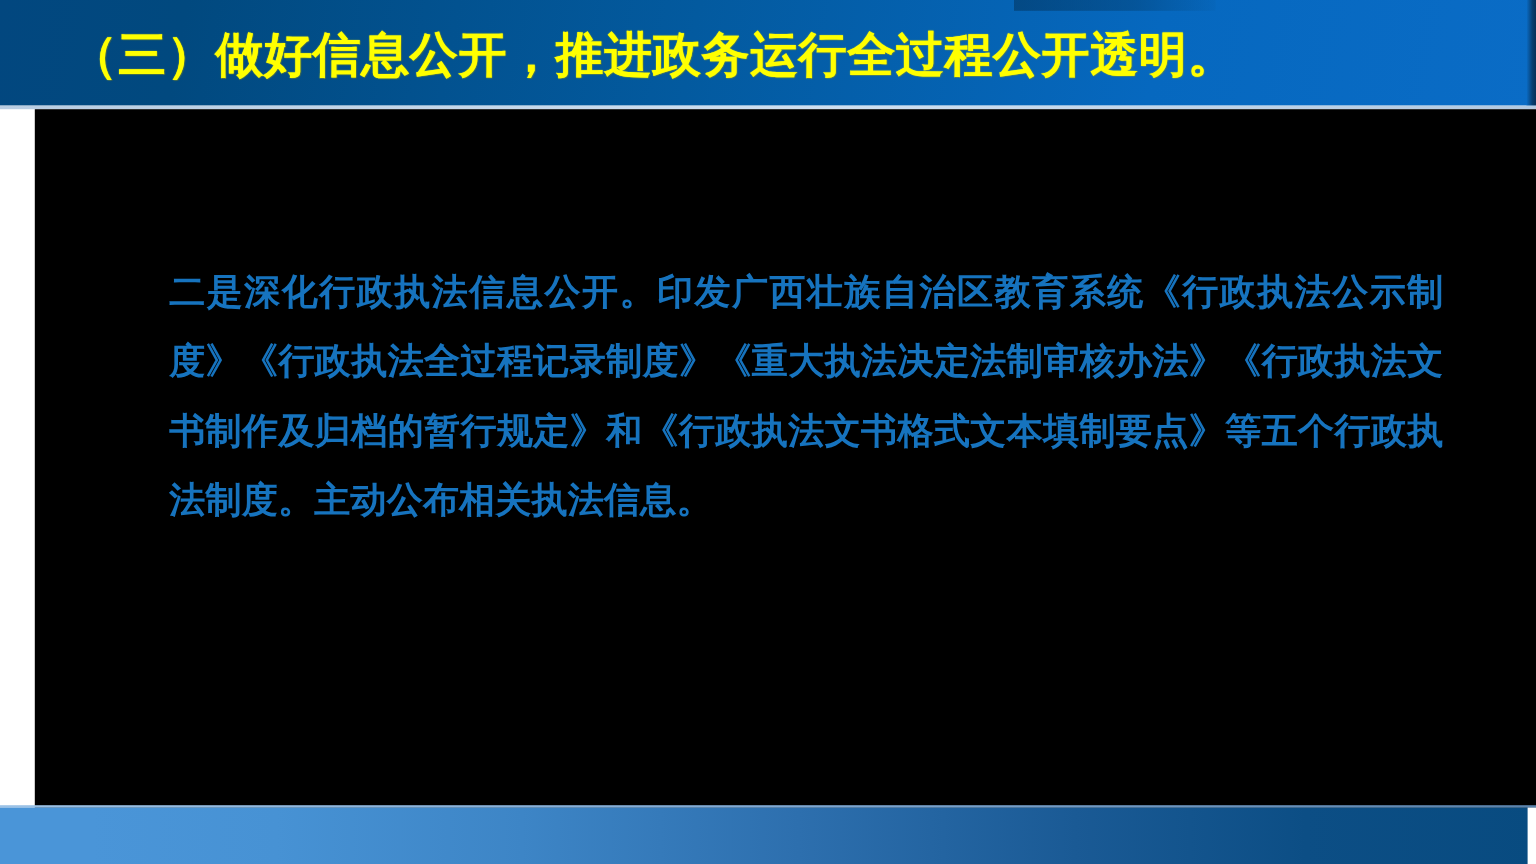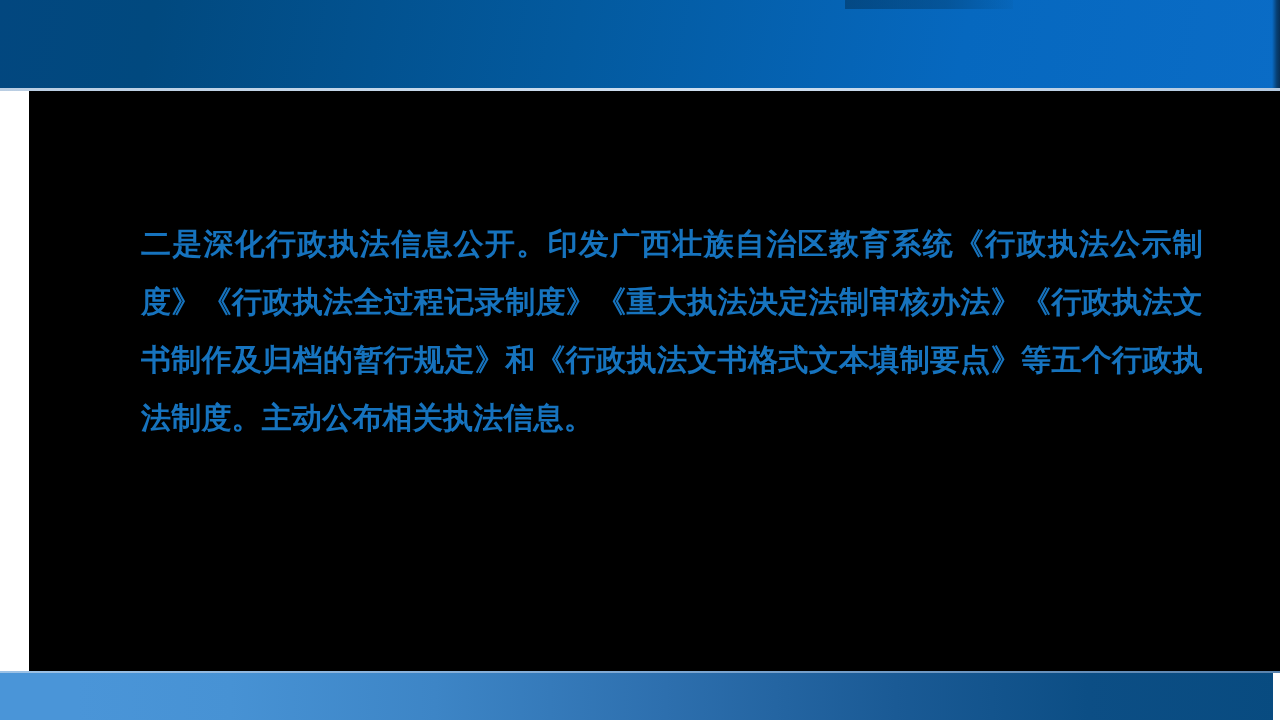--- a/index.html
+++ b/index.html
@@ -126,20 +126,21 @@
 <body>
 
 <div class="slide">
 
   <div class="header-band">
     <div class="header-accent-strip"></div>
     <div class="header-band-edge-right"></div>
   </div>
   <div class="header-bottom-hairline"></div>
 
+  <div class="header-title">（三）做好信息公开，推进政务运行全过程公开透明。</div>
 
   <div class="body-area">
     <div class="body-paragraph">二是深化行政执法信息公开。印发广西壮族自治区教育系统《行政执法公示制度》《行政执法全过程记录制度》《重大执法决定法制审核办法》《行政执法文书制作及归档的暂行规定》和《行政执法文书格式文本填制要点》等五个行政执法制度。主动公布相关执法信息。</div>
   </div>
 
   <div class="footer-band-top-hairline"></div>
   <div class="footer-band"></div>
   <div class="footer-band-edge-right"></div>
 
 </div>

